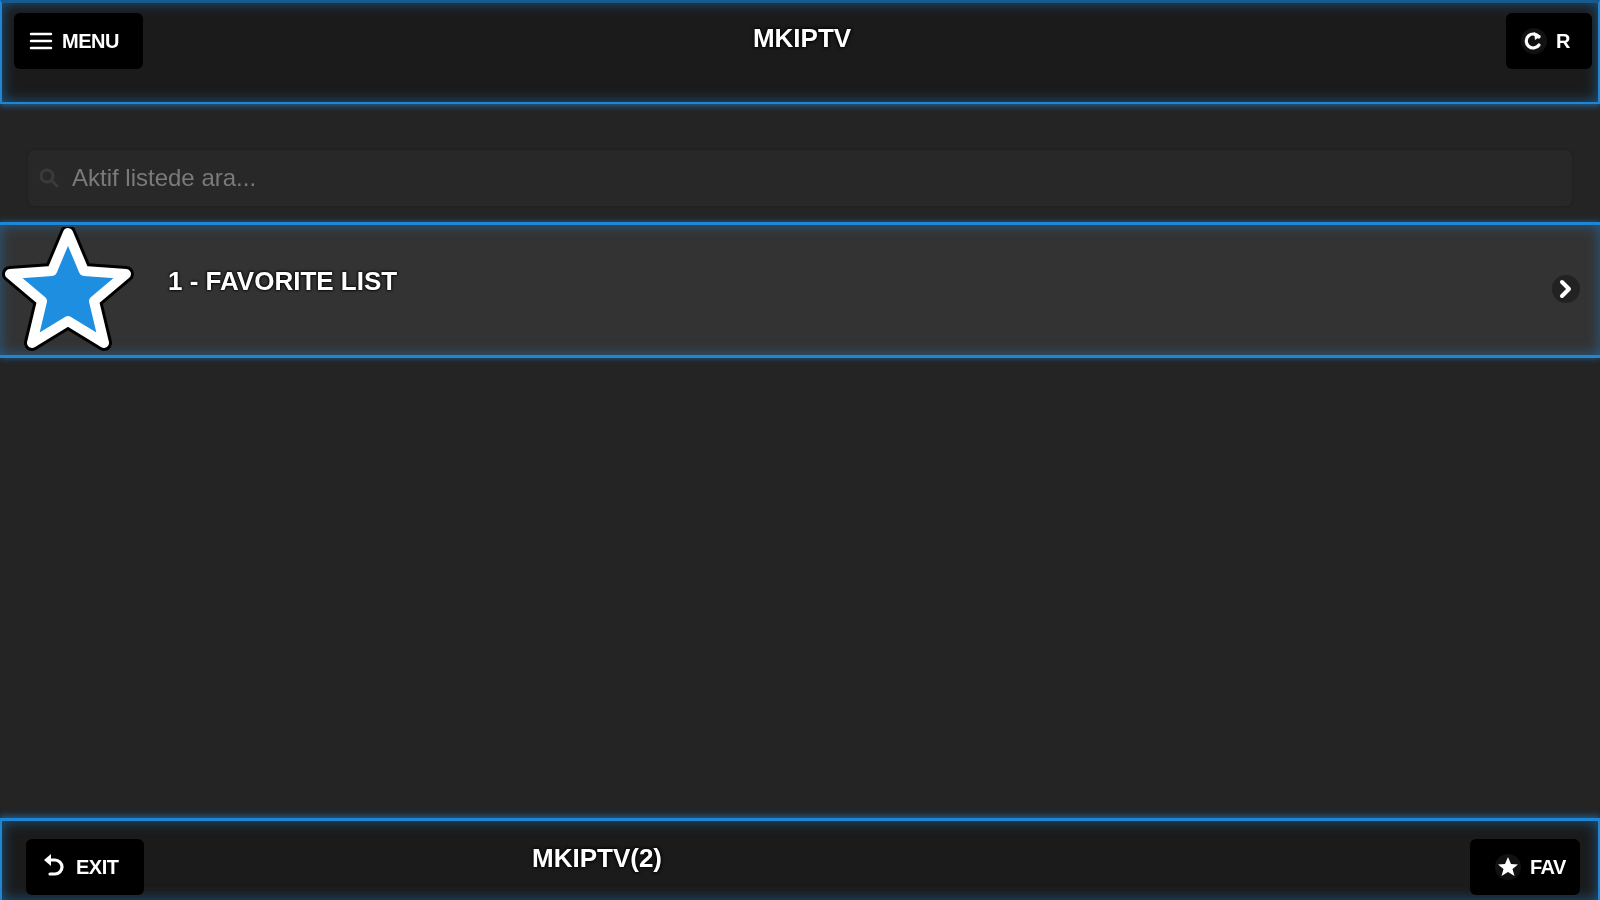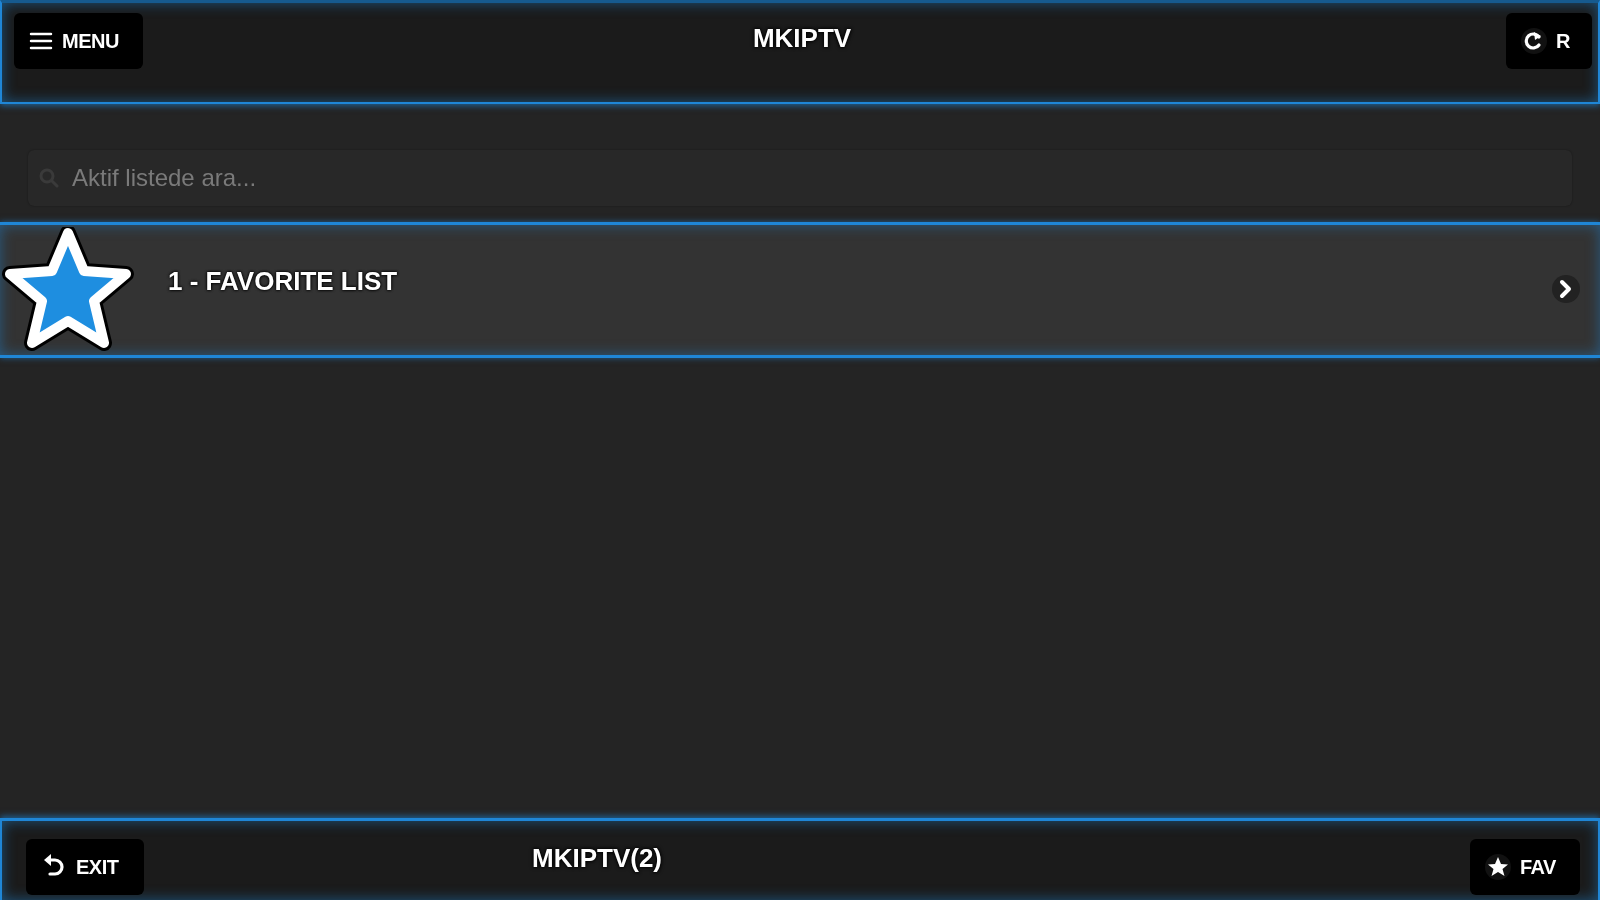--- a/index.html
+++ b/index.html
@@ -65,21 +65,21 @@
   }
   .list-chevron { position:absolute; left:1550px; top:48px; }
   .bottombar {
     position:absolute; left:0; top:818px; width:1600px; height:82px;
     background:#1b1b1b; box-sizing:border-box;
     border-top:3px solid #1f86d6;
     border-left:2px solid #1f86d6; border-right:2px solid #1f86d6;
     box-shadow: inset 0 0 14px rgba(31,134,214,0.55), 0 -2px 6px rgba(31,134,214,0.6);
   }
   .exit-btn { left:24px; top:18px; width:118px; height:56px; padding-left:14px; }
-  .fav-btn { left:1468px; top:18px; width:110px; height:56px; padding-left:14px; }
+  .fav-btn { left:1468px; top:18px; width:110px; height:56px; padding-left:24px; }
   .footer-title {
     position:absolute; left:530px; top:22px;
     font-weight:bold; font-size:26px;
     text-shadow: 0 0 3px #000, 0 0 4px #000;
   }
 </style>
 </head>
 <body>
 
 <div class="topbar">

